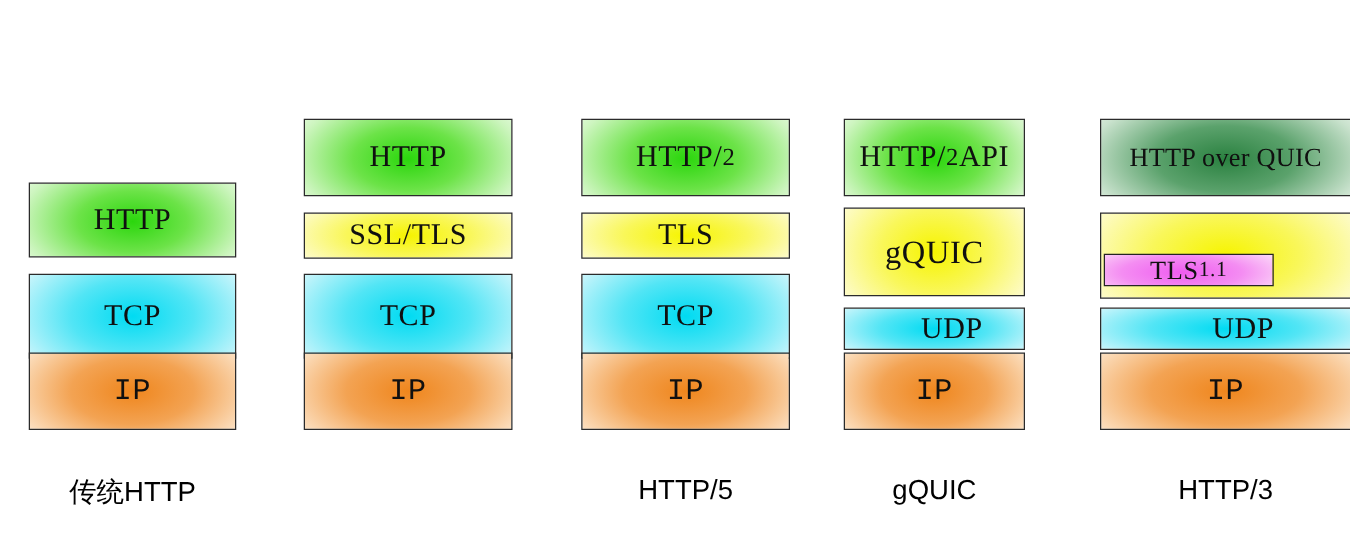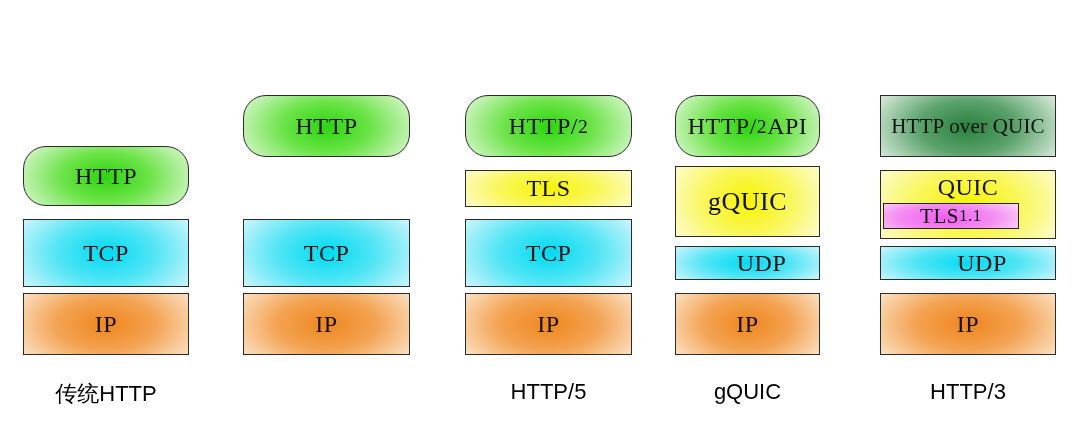--- a/index.html
+++ b/index.html
@@ -6,40 +6,40 @@
   .canvas {
     position:relative; width:1080px; height:432px; background:#ffffff;
     overflow:hidden;
     font-family:"Liberation Serif","DejaVu Serif",serif;
   }
   .col { position:absolute; top:0; height:432px; }
   .col1 { left:23px;  width:166px; }
   .col2 { left:243px; width:167px; }
   .col3 { left:465px; width:167px; }
   .col4 { left:675px; width:145px; }
-  .col5 { left:880px; width:176px; }
+  .col5 { left:880px; width:201px; }
 
   .box {
     position:absolute; left:0; right:0; box-sizing:border-box;
     border:1.5px solid #2b2b2b;
     display:flex; align-items:center; justify-content:center;
     font-size:24px; color:#101010; letter-spacing:0.5px;
   }
   
   .r-http1 { top:146px; height:60px; }
   .r-top   { top:95px;  height:62px; }
   .r-thin  { top:170px; height:37px; }
   .r-gquic { top:166px; height:71px; font-size:26px; }
   .r-quic  { top:170px; height:69px; }
   .r-tcp   { top:219px; height:68px; }
   .r-udp   { top:246px; height:34px;padding-left:28px; }
-  .r-ip    { top:293px; height:62px; }
+  .r-ip    { top:282px; height:62px;font-family:Liberation Mono, monospace; }
 
   
-  .g-green  { background:radial-gradient(ellipse 70% 110% at 50% 52%, #2bd60d 0%, #6ce348 38%, #cdf5bf 78%, #f3fdef 100%);border-radius:23px; }
+  .g-green  { background:radial-gradient(ellipse 70% 110% at 50% 52%, #2bd60d 0%, #6ce348 38%, #cdf5bf 78%, #f3fdef 100%); }
   .g-dgreen { background:radial-gradient(ellipse 70% 110% at 50% 52%, #2a8140 0%, #5ba26c 40%, #c9e2cd 80%, #eff7f0 100%); }
   .g-yellow { background:radial-gradient(ellipse 75% 120% at 50% 50%, #f6f400 0%, #f9f75a 40%, #fdfbc0 75%, #fffef2 100%); }
   .g-cyan   { background:radial-gradient(ellipse 75% 110% at 50% 50%, #00dbf2 0%, #52e5f5 40%, #c2f4fb 78%, #f0fcfe 100%); }
   .g-orange { background:radial-gradient(ellipse 75% 110% at 50% 50%, #ef861d 0%, #f3a353 40%, #fbdcba 78%, #fdf3e8 100%); }
   .g-magenta{ background:radial-gradient(ellipse 80% 120% at 46% 58%, #ef5cf0 0%, #f48df2 45%, #fbd4f8 80%, #fdf0fd 100%); }
 
   
   .quic-box { flex-direction:column; justify-content:flex-start; }
   .quic-title { height:33px; display:flex; align-items:center; justify-content:center; }
   .tls13-box {
@@ -65,20 +65,21 @@
 
   <div class="col col1">
     <div class="box g-green r-http1">HTTP</div>
     <div class="box g-cyan r-tcp">TCP</div>
     <div class="box g-orange r-ip">IP</div>
     <div class="caption">传统HTTP</div>
   </div>
 
   <div class="col col2">
     <div class="box g-green r-top">HTTP</div>
+    <div class="box g-yellow r-thin">SSL/TLS</div>
     <div class="box g-cyan r-tcp">TCP</div>
     <div class="box g-orange r-ip">IP</div>
   </div>
 
   <div class="col col3">
     <div class="box g-green r-top">HTTP/<span class="osf">2</span></div>
     <div class="box g-yellow r-thin">TLS</div>
     <div class="box g-cyan r-tcp">TCP</div>
     <div class="box g-orange r-ip">IP</div>
     <div class="caption">HTTP/5</div>
@@ -88,21 +89,20 @@
     <div class="box g-green r-top">HTTP/<span class="osf">2</span> API</div>
     <div class="box g-yellow r-gquic">gQUIC</div>
     <div class="box g-cyan r-udp">UDP</div>
     <div class="box g-orange r-ip">IP</div>
     <div class="caption">gQUIC</div>
   </div>
 
   <div class="col col5">
     <div class="box g-dgreen r-top fit">HTTP over QUIC</div>
     <div class="box g-yellow r-quic quic-box">
-      <div class="quic-title">QUIC</div>
       <div class="tls13-box g-magenta">TLS <span class="osf">1.1</span></div>
     </div>
     <div class="box g-cyan r-udp">UDP</div>
     <div class="box g-orange r-ip">IP</div>
     <div class="caption">HTTP/3</div>
   </div>
 
 </div>
 
 </body></html>

